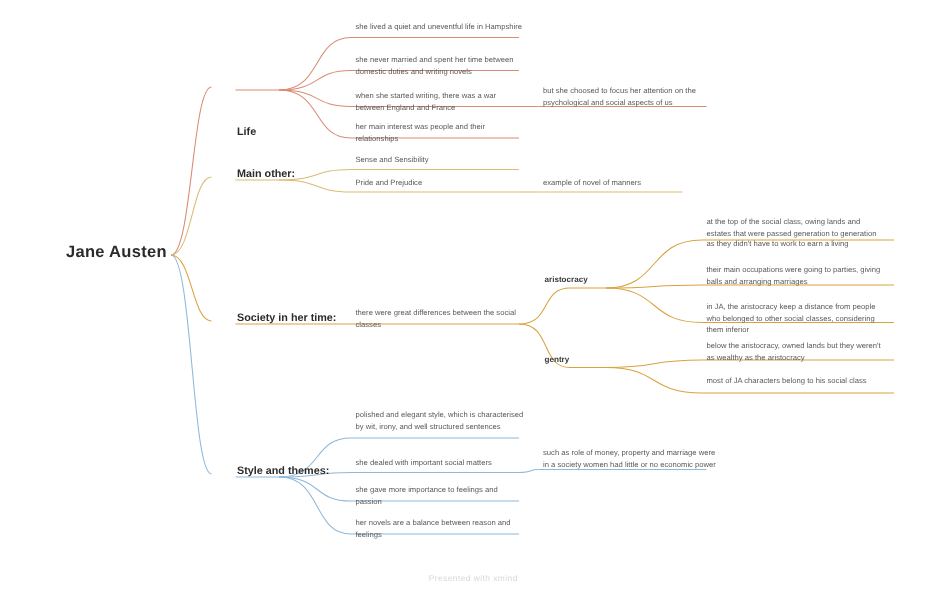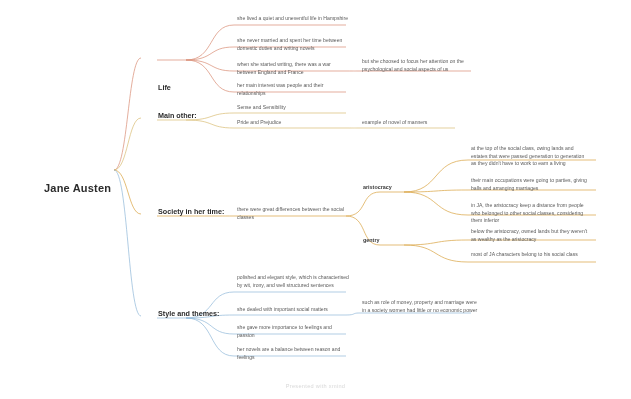--- a/index.html
+++ b/index.html
@@ -31,21 +31,20 @@
   .node {
     position: absolute;
     box-sizing: border-box;
   }
   .root-node {
     font-size: 11px;
     font-weight: bold;
     color: #2b2b2b;
     letter-spacing: 0.2px;
     white-space: nowrap;
-    margin-top: 20px;
   }
   .branch-label {
     font-size: 7.2px;
     font-weight: bold;
     color: #2b2b2b;
     white-space: nowrap;
     padding-bottom: 1.5px;
   }
   .sub-label {
     font-size: 5.4px;

